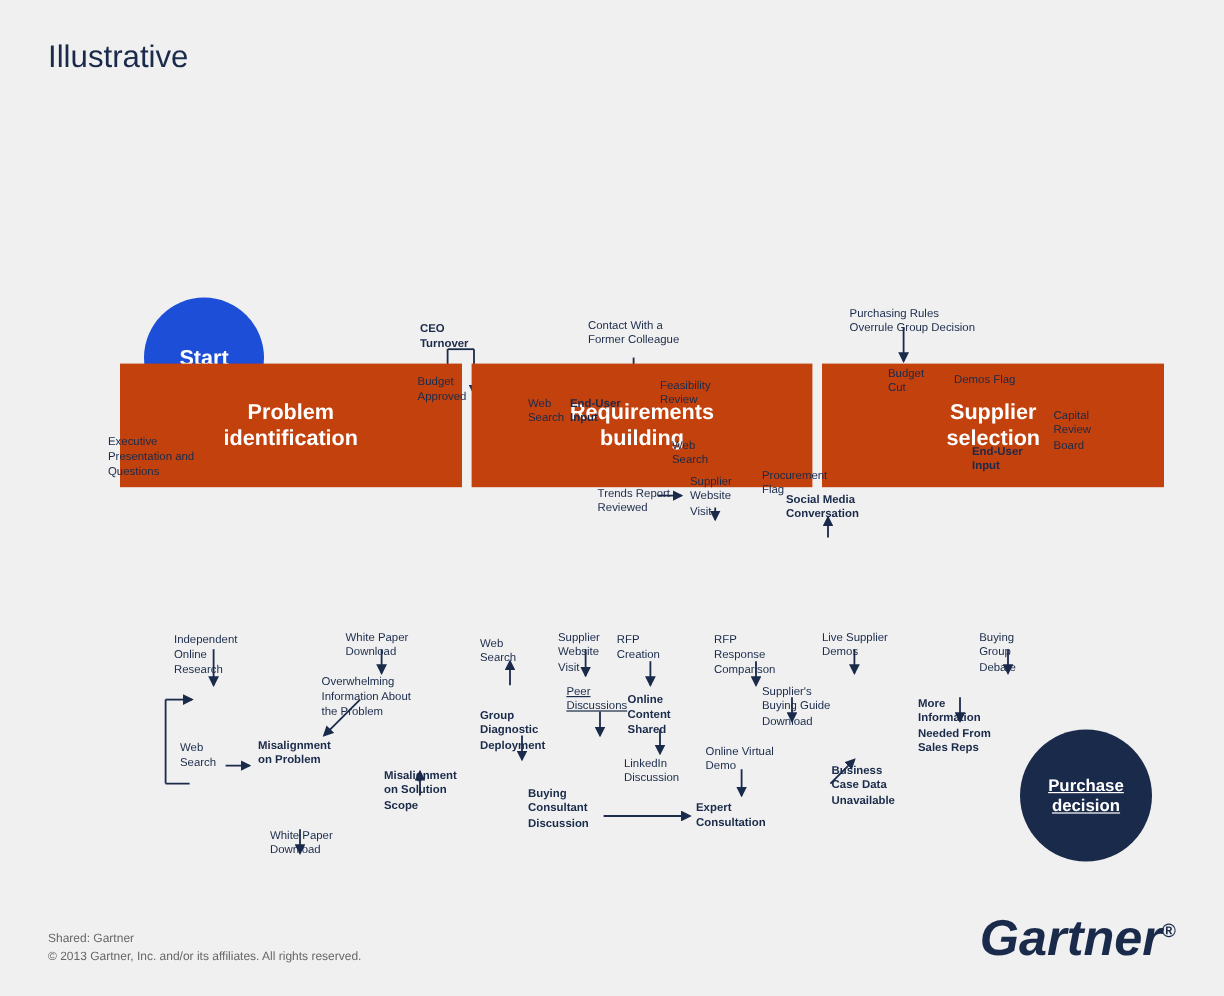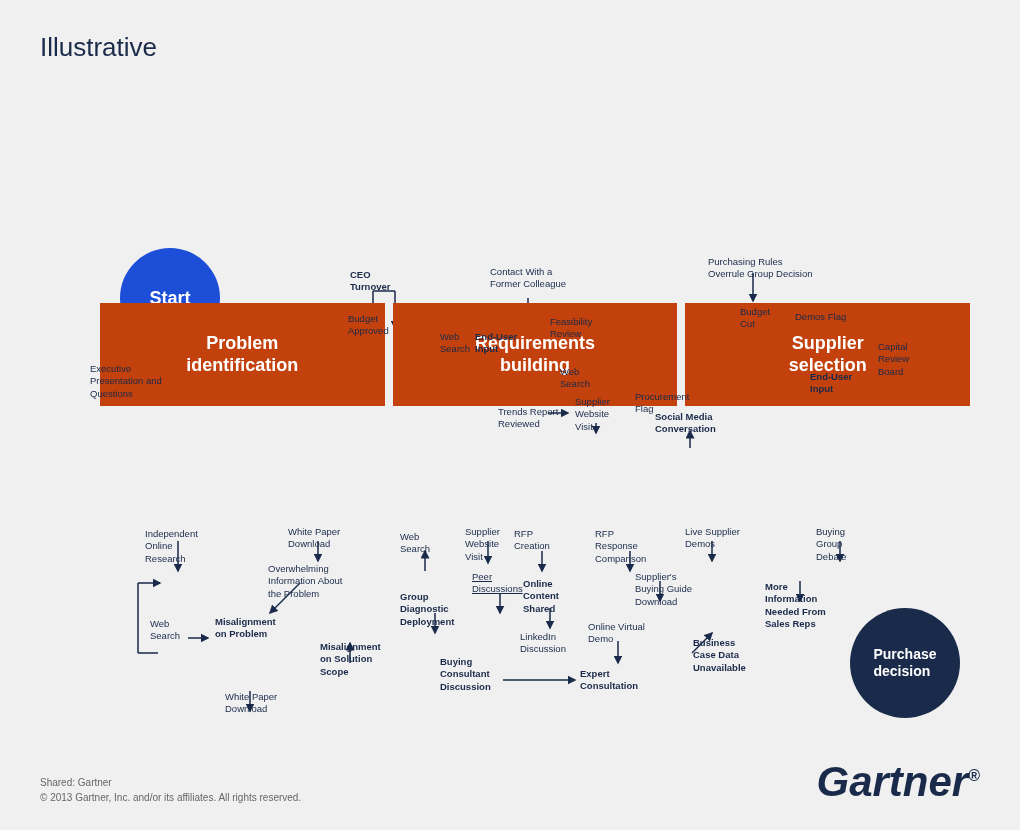--- a/index.html
+++ b/index.html
@@ -81,25 +81,26 @@
       position: absolute;
       top: 535px;
       left: 810px;
       width: 110px;
       height: 110px;
       background: #1a2a4a;
       border-radius: 50%;
       color: white;
       font-weight: 900;
       font-size: 14px;
-      text-align: left;
+      text-align: center;
       display: flex;
       align-items: center;
       justify-content: center;
       line-height: 1.2;
+      text-decoration: underline;
     }
     
     .annotation {
       position: absolute;
       font-size: 9.5px;
       color: #1a2a4a;
       text-align: left;
       line-height: 1.3;
     }
     .annotation.bold {

